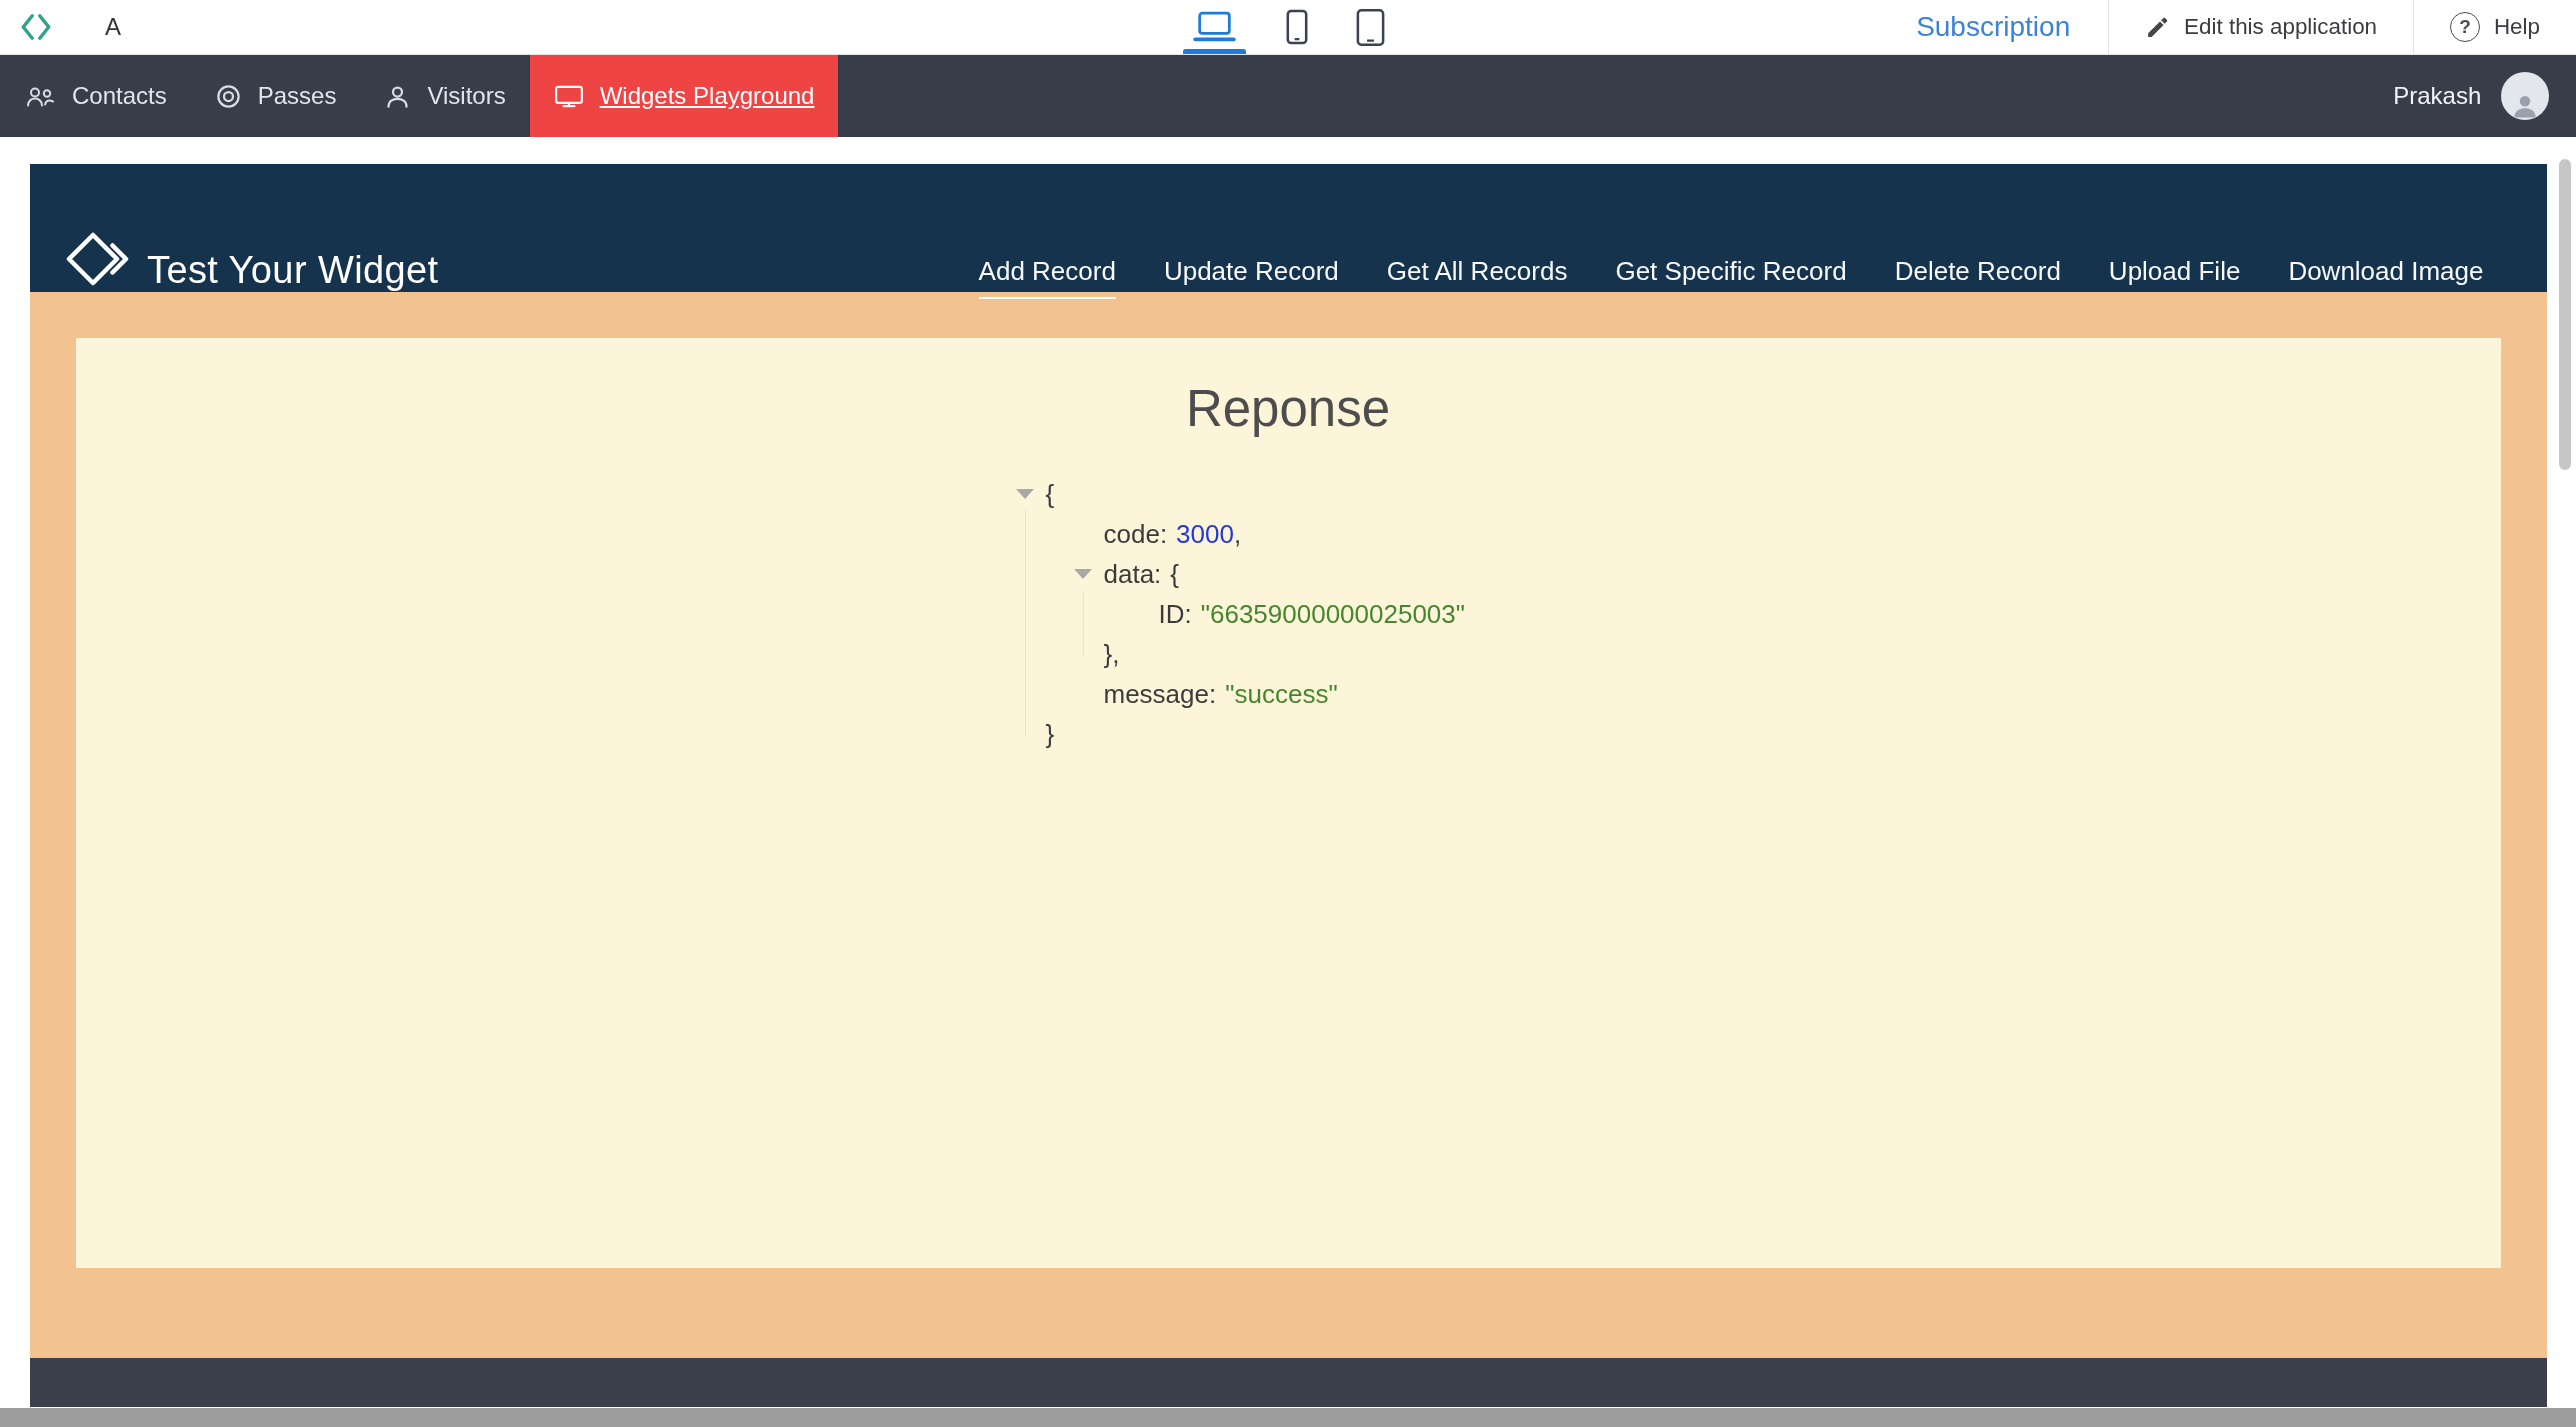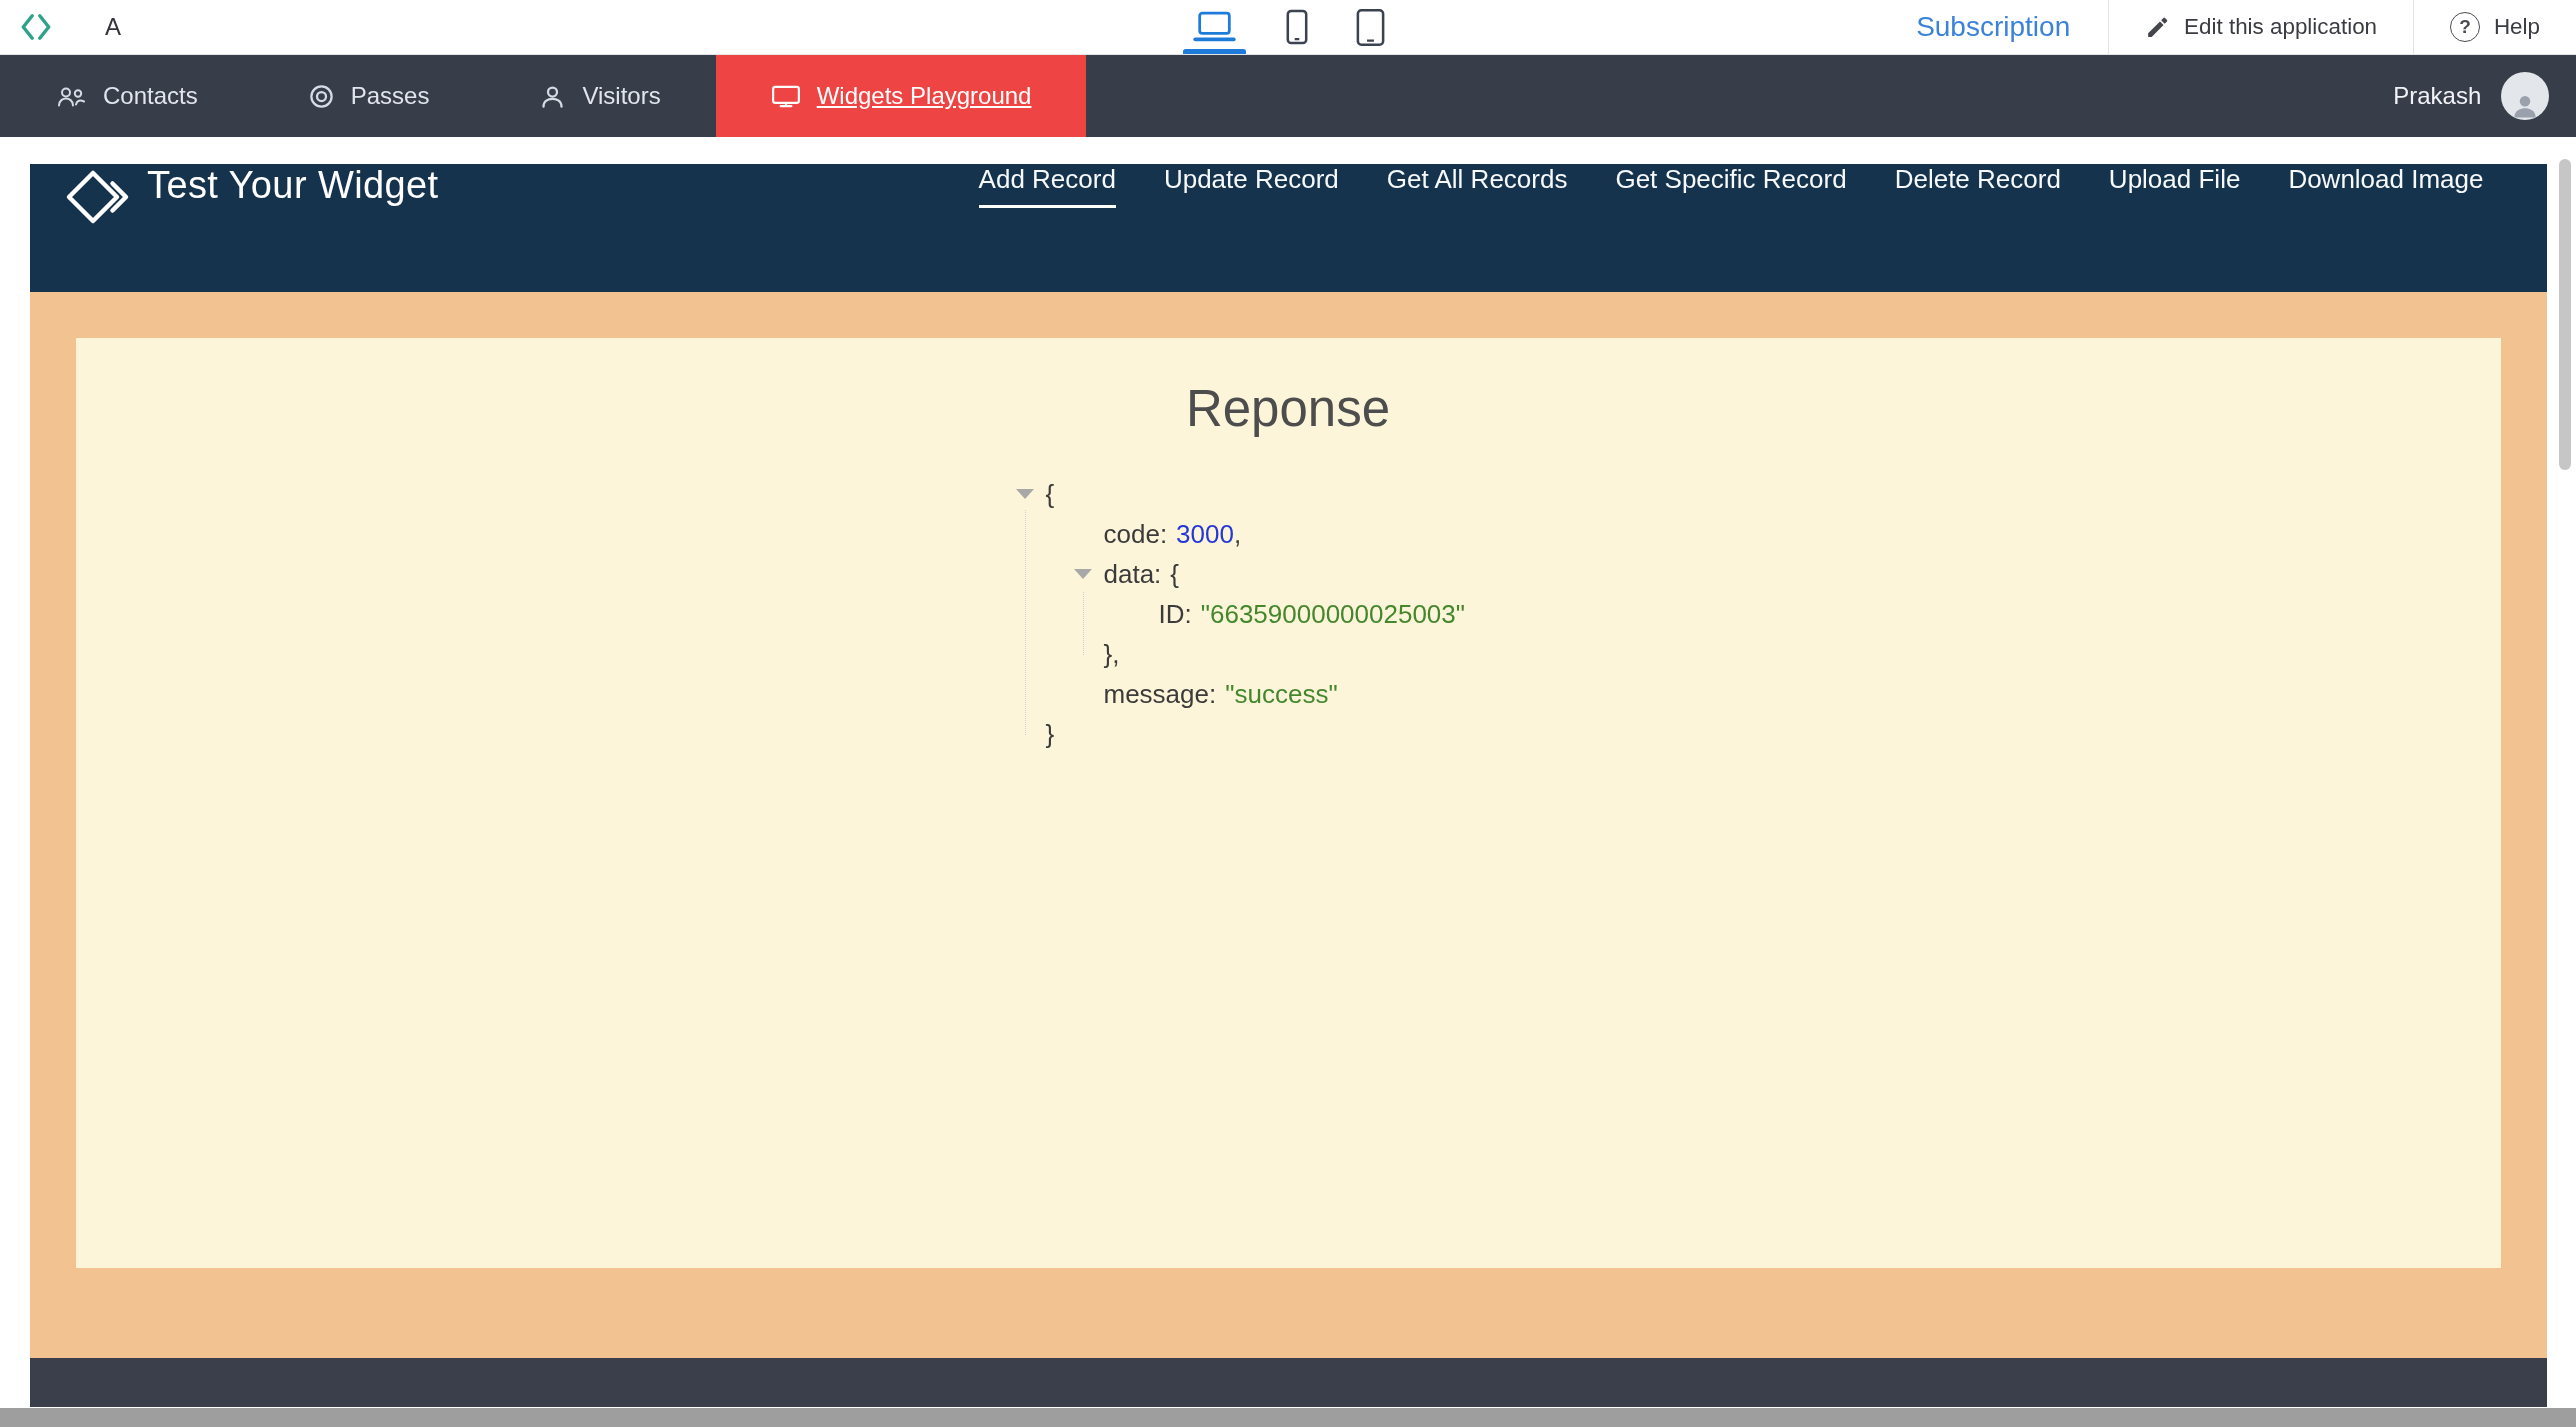--- a/index.html
+++ b/index.html
@@ -37,35 +37,35 @@
   .tb-btn { height: 100%; display: flex; align-items: center; gap: 14px; padding: 0 36px; font-size: 22.4px; color: #3a3c41; cursor: pointer; }
   .help-circle {
     width: 30px; height: 30px; border: 1.8px solid #4a4c51; border-radius: 50%;
     display: flex; align-items: center; justify-content: center;
     font-size: 19px; color: #4a4c51; font-weight: bold;
   }
 
   
   .navbar { height: 82px; background: #383d4a; display: flex; align-items: stretch; }
   .nav-tab {
-    display: flex; align-items: center; gap: 16px; padding: 0 55px;
+    display: flex; align-items: center; gap: 16px; padding: 0 24px;
     color: #e2e5ec; font-size: 24px; cursor: pointer;
   }
   .nav-tab.active { background: #ef4444; color: #ffffff; text-decoration: underline; }
   .nav-right { margin-left: auto; display: flex; align-items: center; gap: 19.7px; padding-right: 27px; }
   .nav-username { color: #f2f3f6; font-size: 24px; }
   .avatar {
     width: 48px; height: 48px; border-radius: 50%; background: #e3e6ea;
     display: flex; align-items: flex-end; justify-content: center; overflow: hidden; cursor: pointer;
   }
 
   
   .app-card { margin: 27px 29.5px 0; }
   .widget-header {
-    height: 128px; background: #15334d; display: flex; align-items: flex-start; color: #ffffff;
+    height: 128px; background: #15334d; display: flex; align-items: flex-end; color: #ffffff;
   }
   .widget-logo { margin-left: 33px; display: flex; align-items: center; }
   .widget-title { margin-left: 12.5px; font-size: 38px; font-weight: 400; letter-spacing: 0.4px; }
   .widget-menu { margin-left: auto; margin-right: 63px; display: flex; align-items: center; gap: 48px; }
   .menu-item { font-size: 26px; color: #f7f9fb; cursor: pointer; position: relative; padding-bottom: 5.4px; }
   .menu-item.active::after {
     content: ""; position: absolute; left: 0; right: 0; bottom: -7.2px; height: 2.7px; background: #ffffff;
   }
 
   .widget-body { height: 1066px; background: #f2c391; padding: 46px 46px 90px; }

